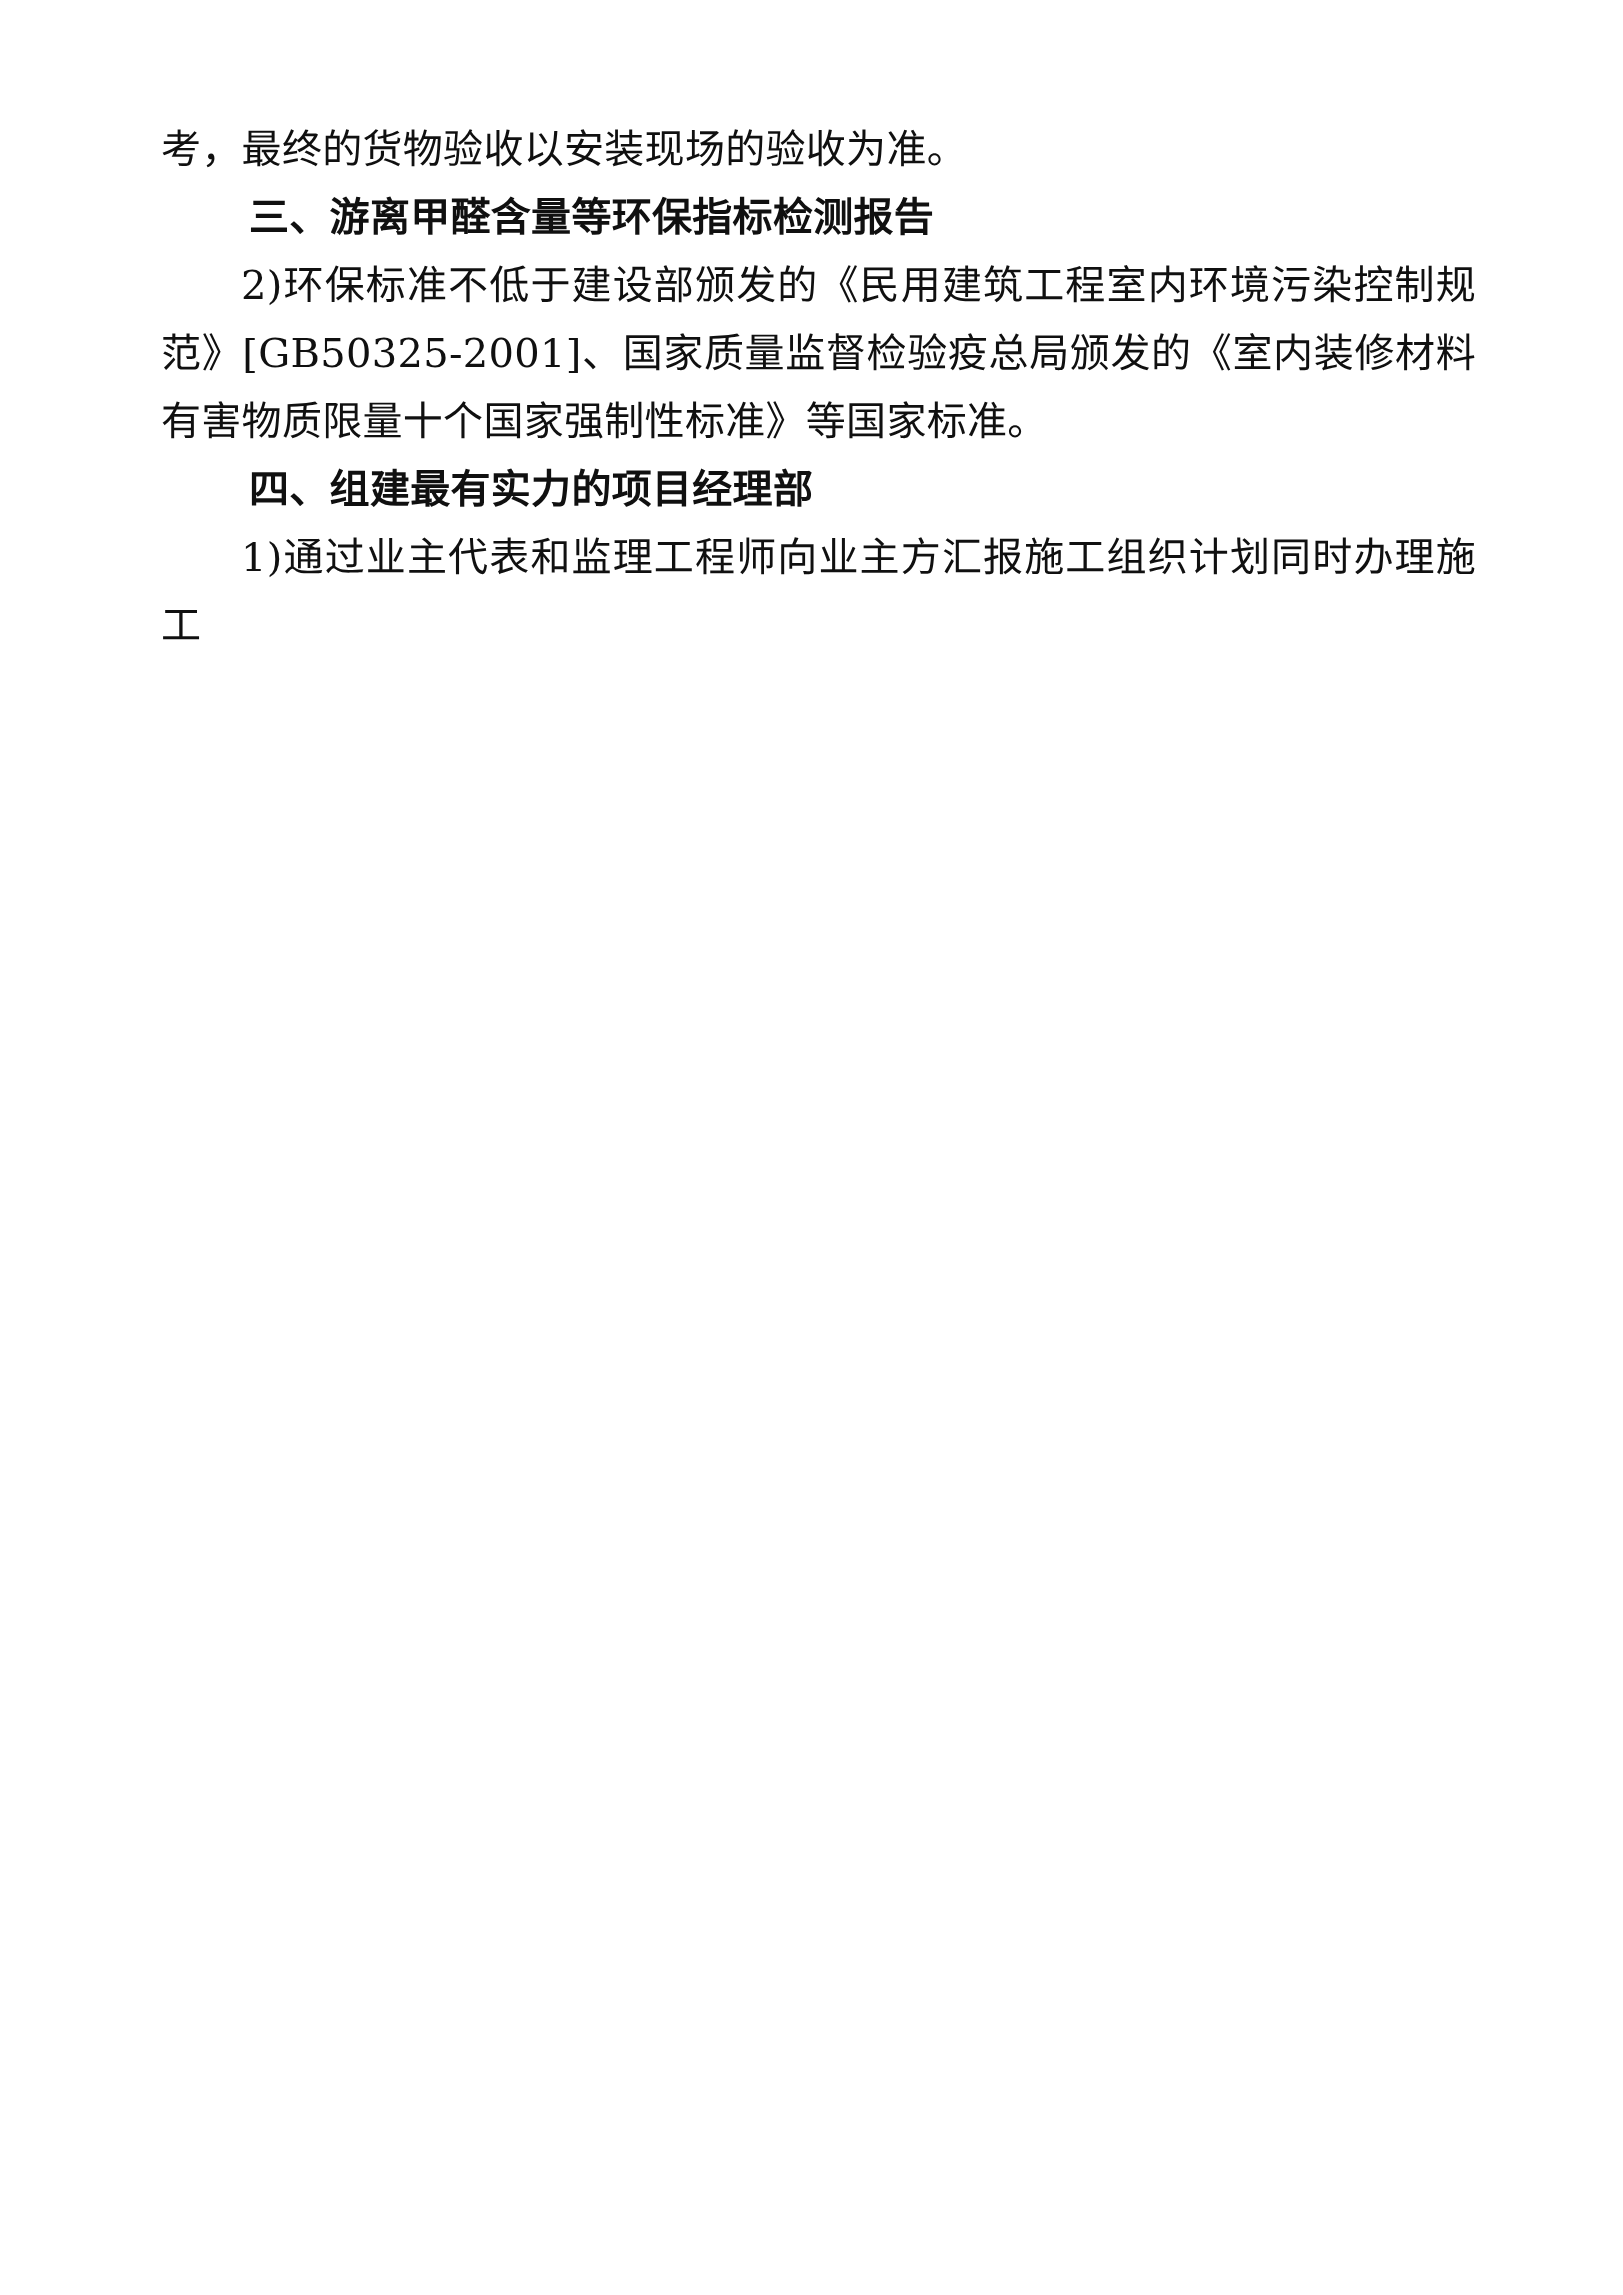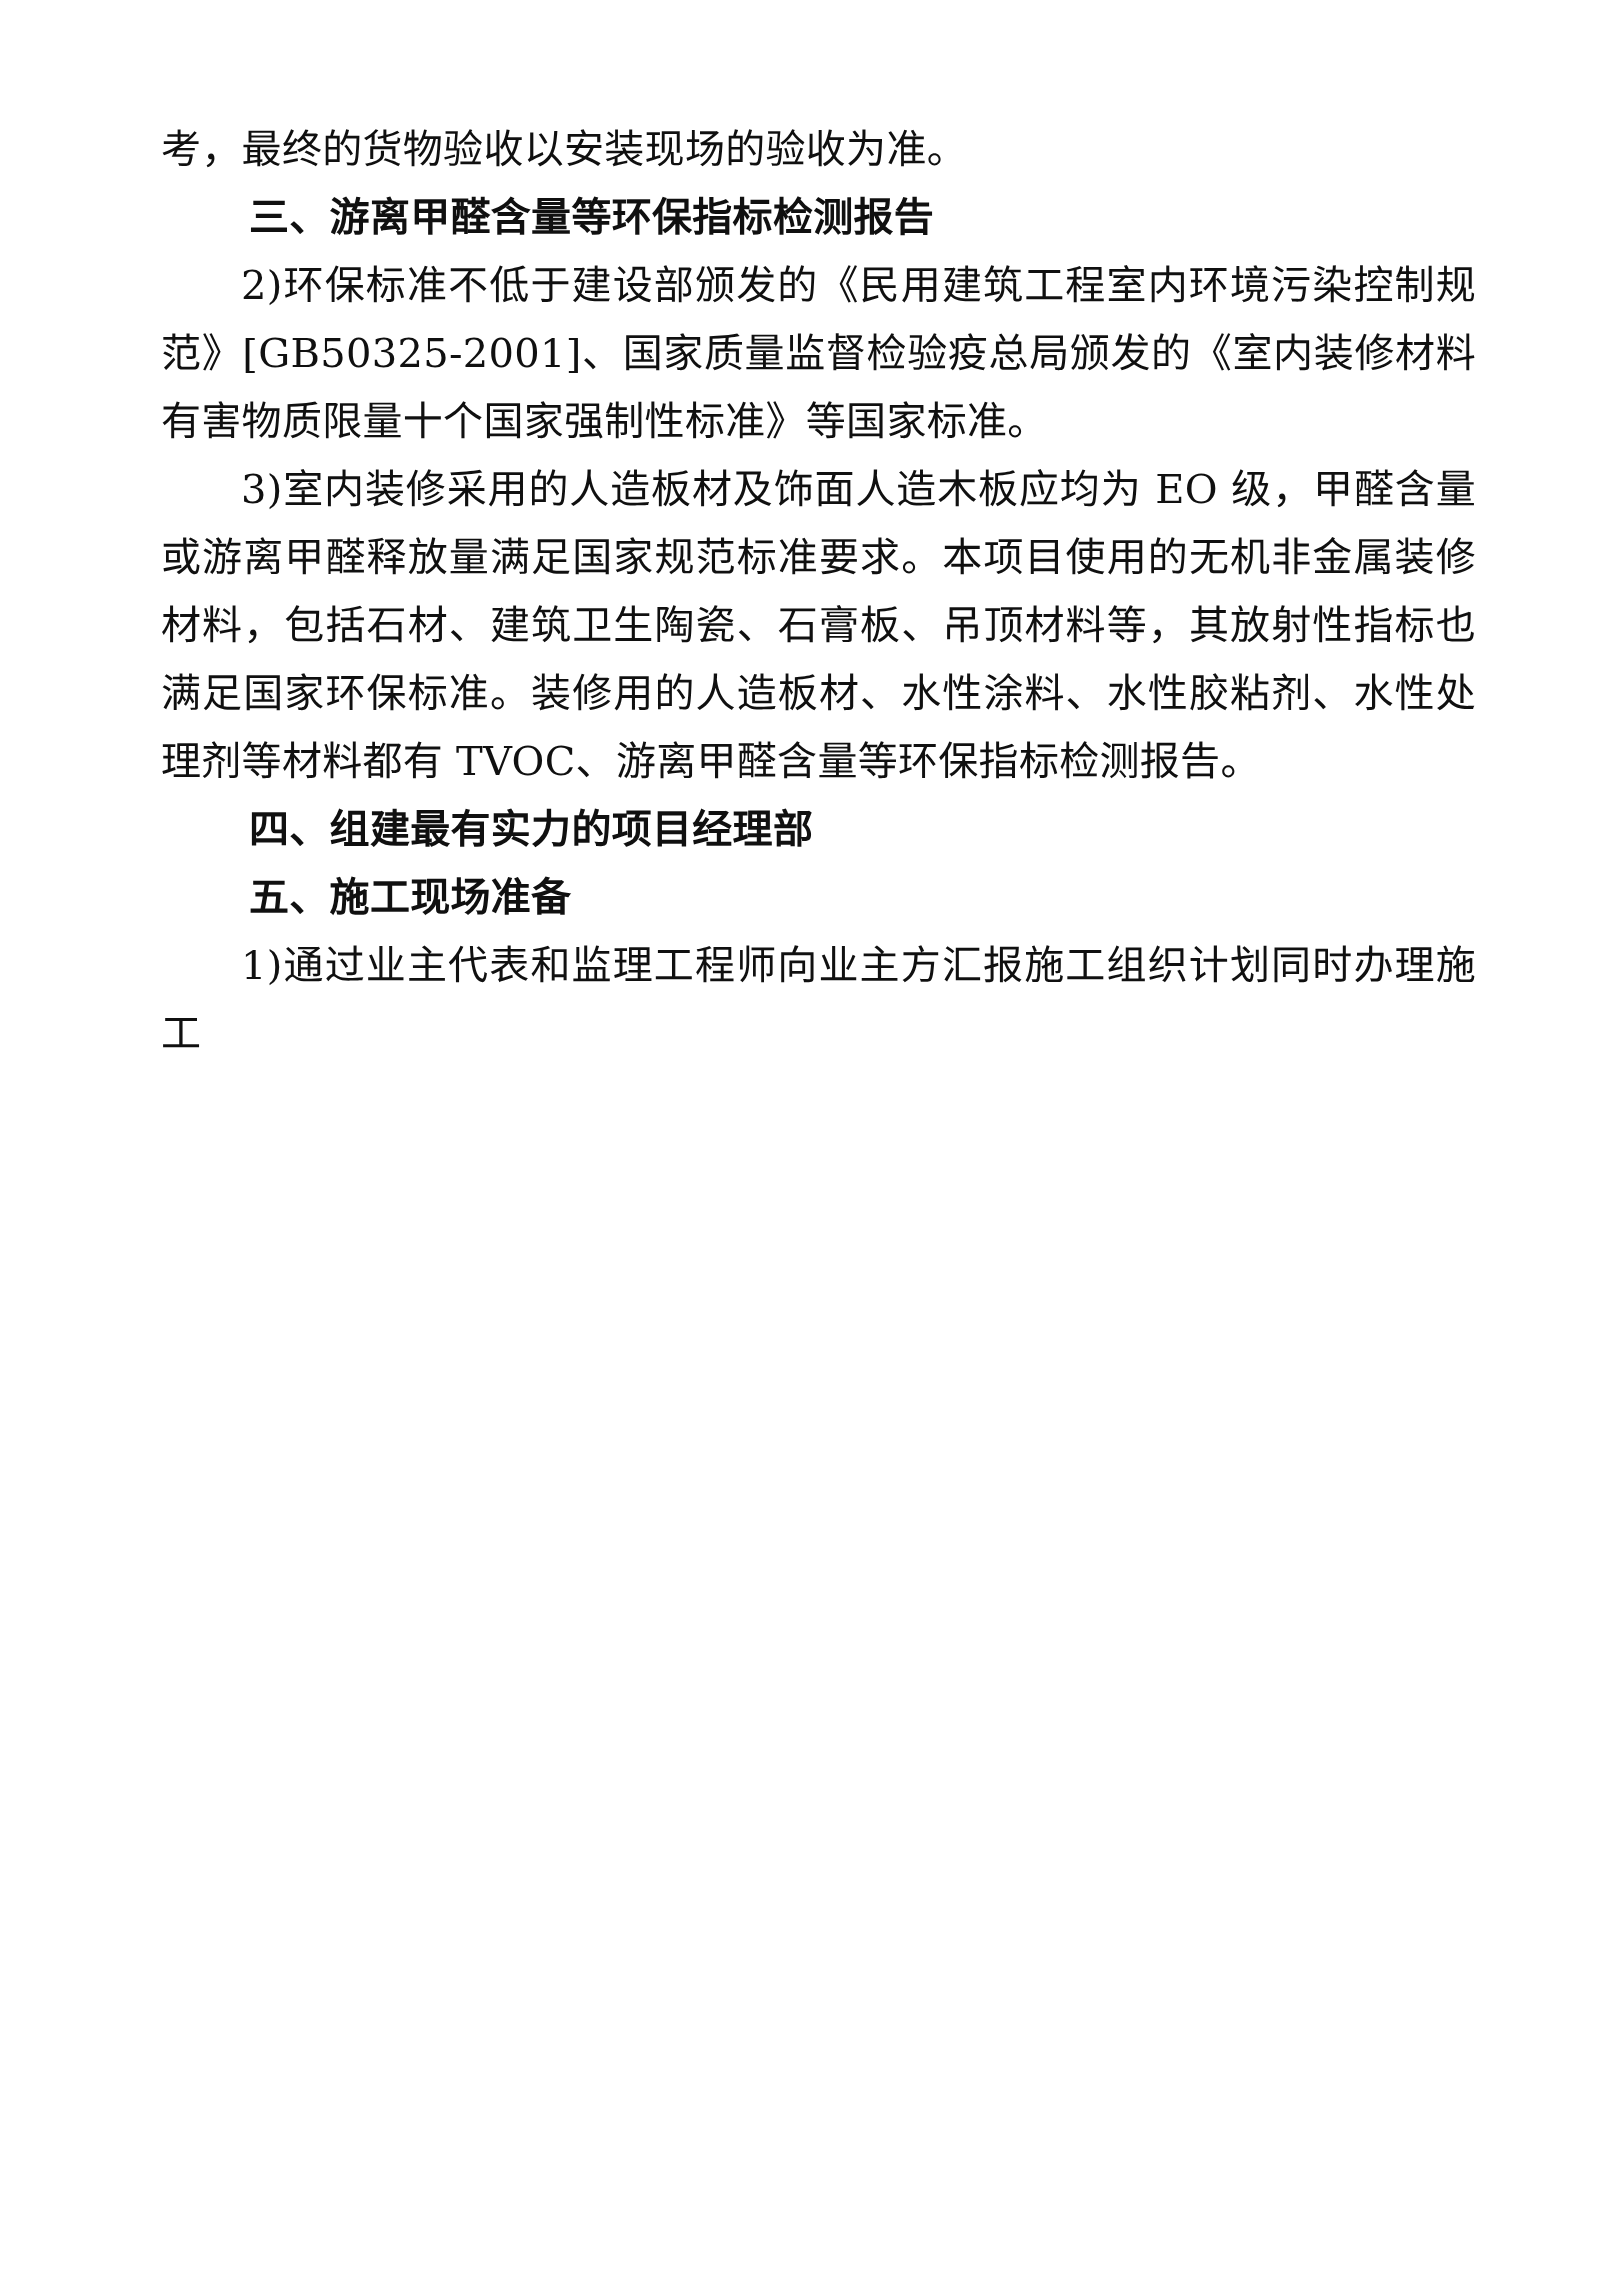--- a/index.html
+++ b/index.html
@@ -68,26 +68,24 @@
 
   <div class="content">
 
     <p class="para cont">考，最终的货物验收以安装现场的验收为准。</p>
 
     <h2 class="heading">三、游离甲醛含量等环保指标检测报告</h2>
 
 
     <p class="para indent">2)环保标准不低于建设部颁发的《民用建筑工程室内环境污染控制规范》[GB50325-2001]、国家质量监督检验疫总局颁发的《室内装修材料有害物质限量十个国家强制性标准》等国家标准。</p>
 
-    <p class="para indent">3)室内装修采用的人造板材及饰面人造木板应均为 EO 级，甲醛含量或游离甲醛释放量满足国家规范标准要求。本项目使用的无机非金属装修材料，包括石材、建筑卫生陶瓷、石膏板、吊顶材料等，其放射性指标也满足国家环保标准。装修用的人造板材、水性涂料、水性胶粘剂、水性处理剂等材料都有 TVOC、游离甲醛含量等环保指标检测报告。</p>
 
     <h2 class="heading">四、组建最有实力的项目经理部</h2>
 
 
-    <h2 class="heading">五、施工现场准备</h2>
 
 
     <p class="para indent">1)通过业主代表和监理工程师向业主方汇报施工组织计划同时办理施工</p>
 
   </div>
 
   <div class="footer-band"></div>
 
 </div>
 

